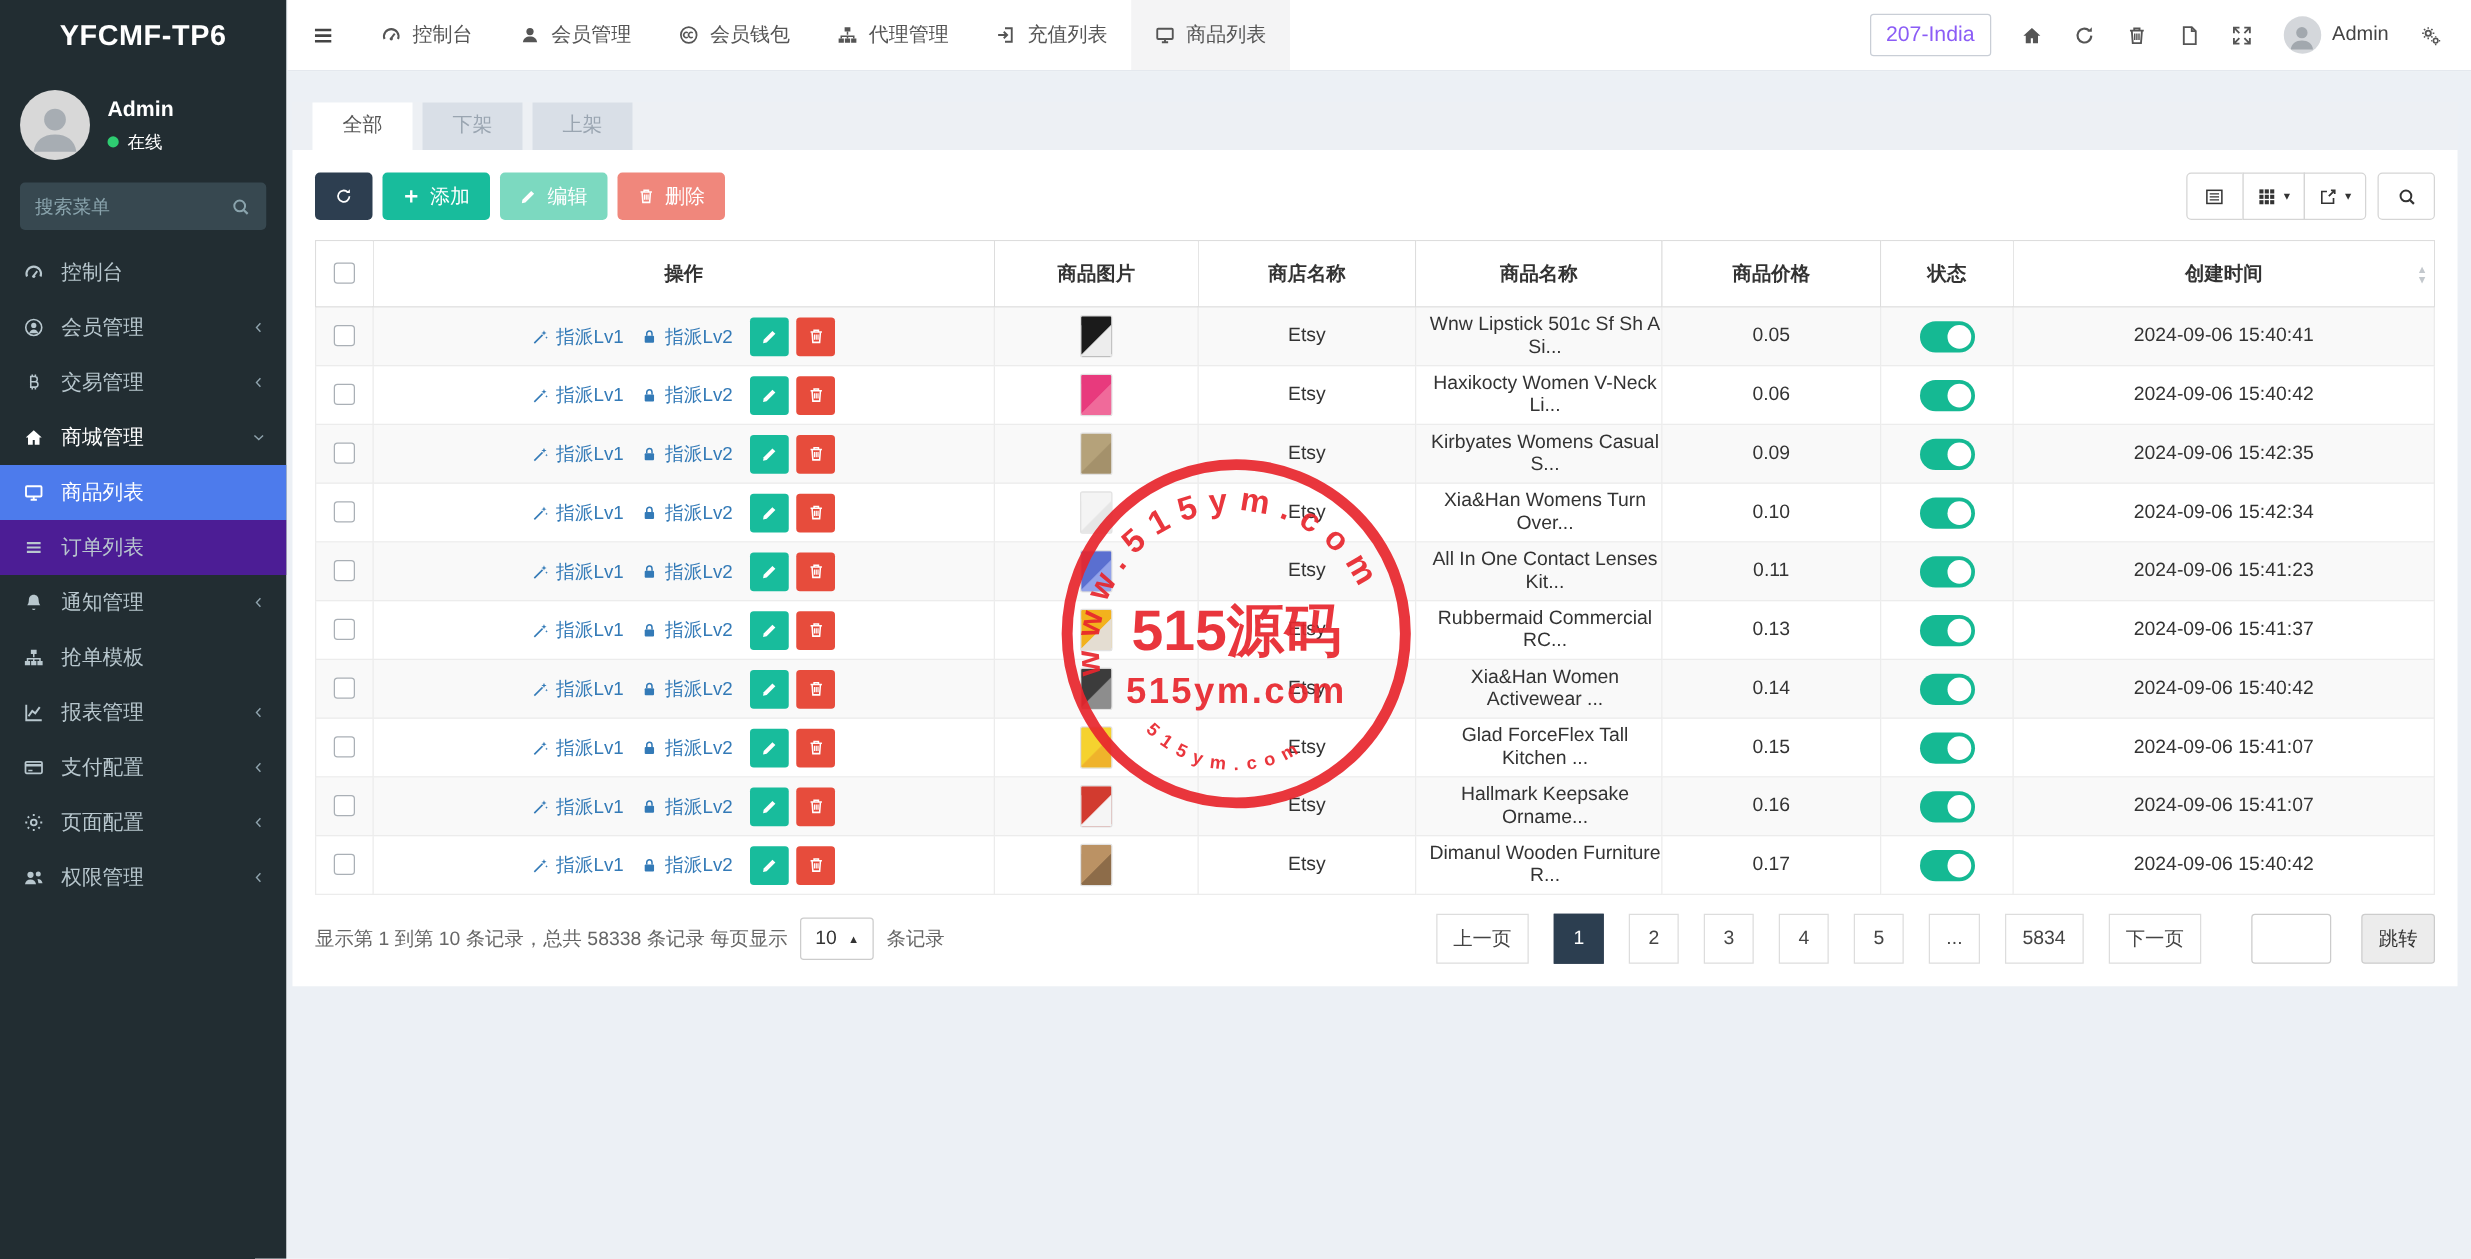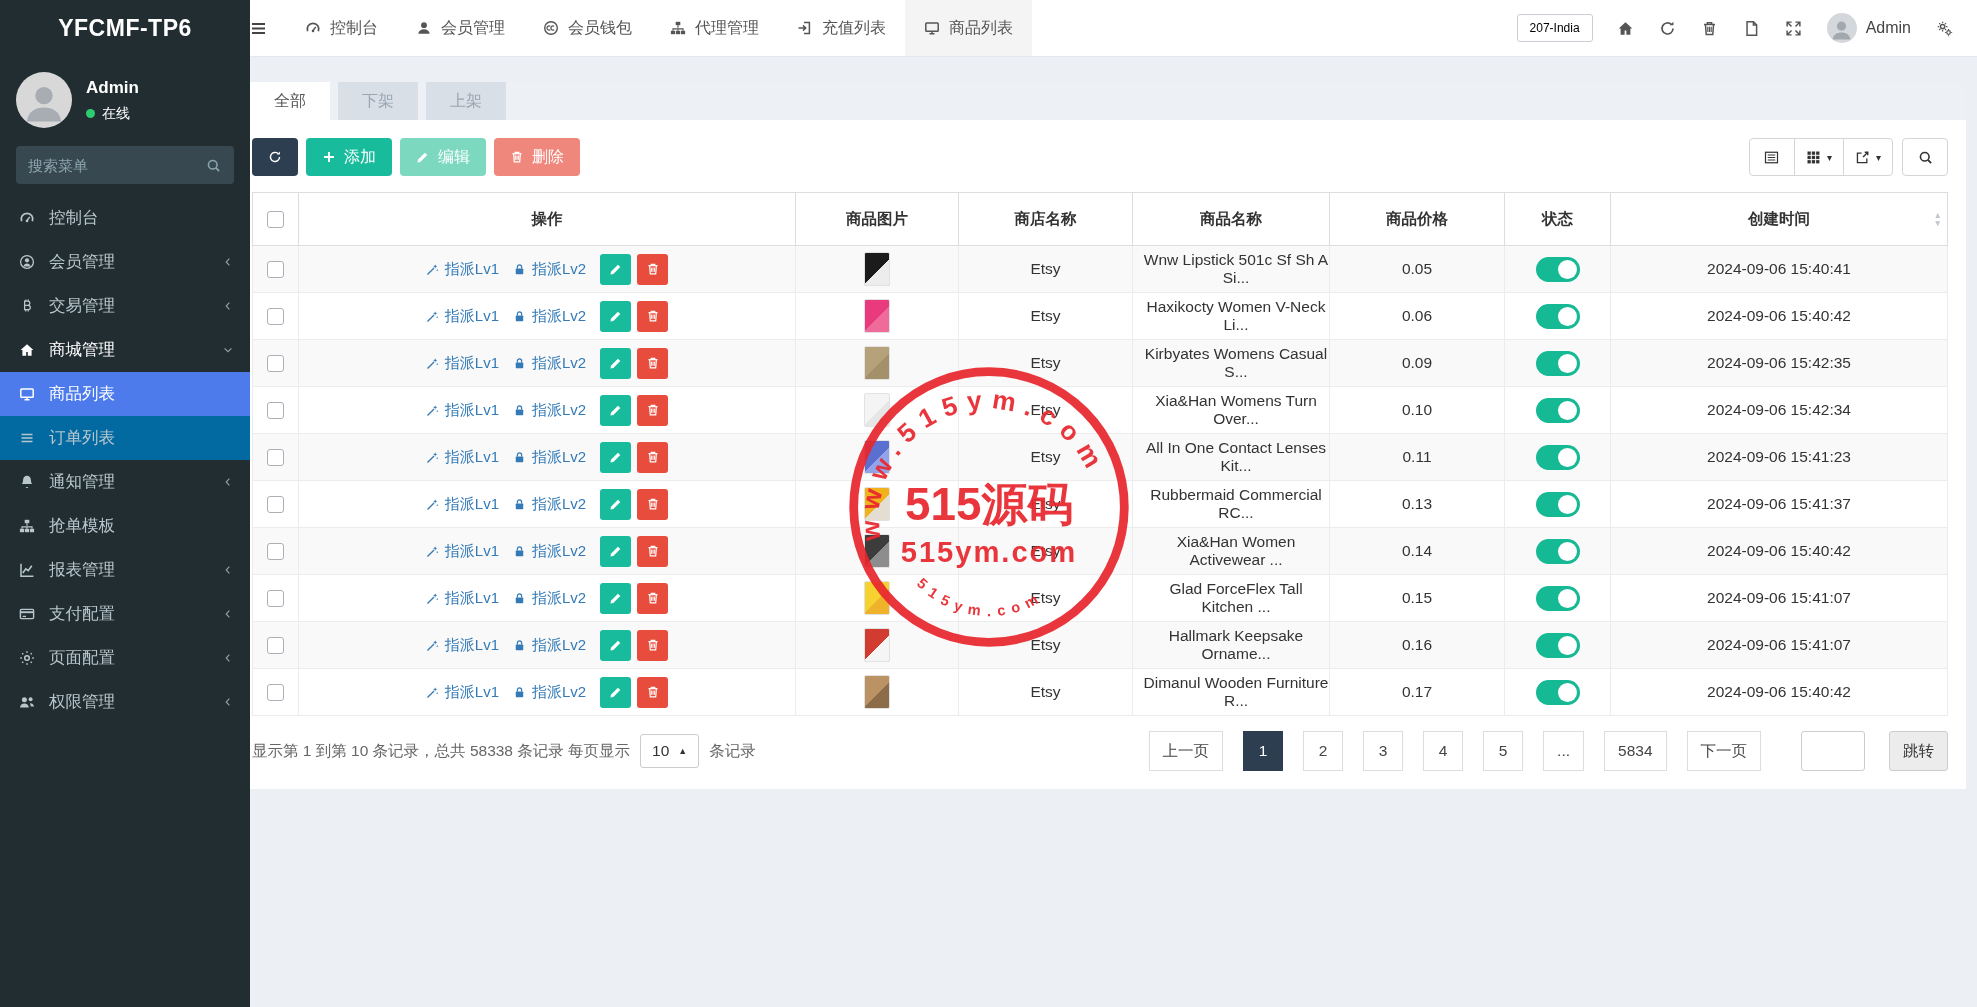--- a/index.html
+++ b/index.html
@@ -2,47 +2,47 @@
 <html><head>
 <meta charset="utf-8">
 <style>
 * { margin:0; padding:0; box-sizing:border-box; }
 html,body { width:1977px; height:1007px; overflow:hidden; }
 body { position:relative; background:#ecf0f5; font-family:"Liberation Sans",sans-serif; color:#333; }
 .ico { display:inline-flex; align-items:center; justify-content:center; }
 .ico svg { display:block; }
 
 
-.sidebar { position:absolute; left:0; top:0; bottom:0; width:250px; background:#222d32; color:#b8c7ce; z-index:20; }
+.sidebar { position:absolute; left:0; top:0; bottom:0; width:229px; background:#222d32; color:#b8c7ce; z-index:20; }
 .logo { height:57px; display:flex; align-items:center; justify-content:center; color:#fff; font-size:23px; font-weight:bold; letter-spacing:.5px; }
 .user-panel { display:flex; gap:14px; padding:15px 16px 10px; align-items:center; }
 .avatar-lg { width:56px; height:56px; border-radius:50%; background:#d8d8d8; color:#a7adb3; font-size:50px; display:flex; align-items:flex-end; justify-content:center; overflow:hidden; flex:none; }
 .user-name { color:#fff; font-weight:bold; font-size:17px; margin-bottom:7px; }
 .user-status { font-size:14px; color:#fff; display:flex; align-items:center; gap:7px; }
 .dot { width:9px; height:9px; background:#2ecc71; border-radius:50%; }
 .search { margin:8px 16px 12px; display:flex; background:#374850; border-radius:4px; height:38px; align-items:center; padding:0 4px 0 12px; }
 .search input { flex:1; min-width:0; background:transparent; border:none; outline:none; color:#eee; font-size:15px; font-family:inherit; }
 .search input::placeholder { color:#8aa4ad; }
 .search-btn { width:34px; height:34px; border:none; background:transparent; color:#8aa4ad; font-size:15px; display:flex; align-items:center; justify-content:center; cursor:pointer; }
 .menu { list-style:none; font-size:16.5px; }
 .menu li { height:44px; display:flex; align-items:center; padding:0 16px; gap:11px; cursor:pointer; }
 .menu .mi { width:22px; font-size:16px; justify-content:center; flex:none; }
 .menu .chev { margin-left:auto; font-size:12px; color:#8fa3ad; }
 .menu li.active { background:#4d7bec; color:#fff; }
-.menu li.dark { background:#0369a1; }
+.menu li.dark { background:#4c1d95; }
 .menu li.parent-open { color:#fff;align-items:center; }
 
 
 .navbar { position:absolute; left:230px; right:0; top:0; height:57px; background:#fff; display:flex; align-items:stretch; border-bottom:1px solid #e4e8ee; z-index:15; }
 .nav-burger { width:56px; display:flex; align-items:center; justify-content:center; font-size:19px; color:#444; cursor:pointer; }
 .nav-tab { display:flex; align-items:center; gap:9px; padding:0 19px; font-size:16px; color:#555; cursor:pointer; }
 .nav-tab .ico { font-size:16px; color:#555; }
 .nav-tab.active { background:#f4f4f5; }
 .nav-right { margin-left:auto; display:flex; align-items:center; padding-right:12px; }
-.region { border:1px solid #c9ced6; border-radius:3px; padding:6px 12px; font-size:12px; color:#000000; background:#fff; margin-right:12px; cursor:pointer;text-align:right; }
+.region { border:1px solid #c9ced6; border-radius:3px; padding:6px 12px; font-size:17px; color:#8b5cf6; background:#fff; margin-right:12px; cursor:pointer;text-align:right; }
 .nav-ic { width:42px; color:#555; font-size:17px; display:flex; justify-content:center; cursor:pointer; }
 .nav-user { display:flex; align-items:center; gap:9px; padding:0 12px; color:#444; font-size:16px; cursor:pointer; }
 .avatar-sm { width:30px; height:30px; border-radius:50%; background:#d4d7db; color:#a2a8ae; font-size:26px; display:flex; align-items:flex-end; justify-content:center; overflow:hidden; }
 
 
 .main { position:absolute; left:230px; top:57px; right:0; bottom:0; }
 .panel { margin:25px 11px 0 4px; }
 .tab-strip { background:#edf0f4; display:flex; gap:8px; padding-left:16px; height:38px; align-items:flex-end; }
 .tab { padding:0 24px; line-height:38px; height:38px; font-size:16px; color:#9aa5b1; background:#d9dfe7; cursor:pointer; }
 .tab.active { background:#fff; color:#555; }

